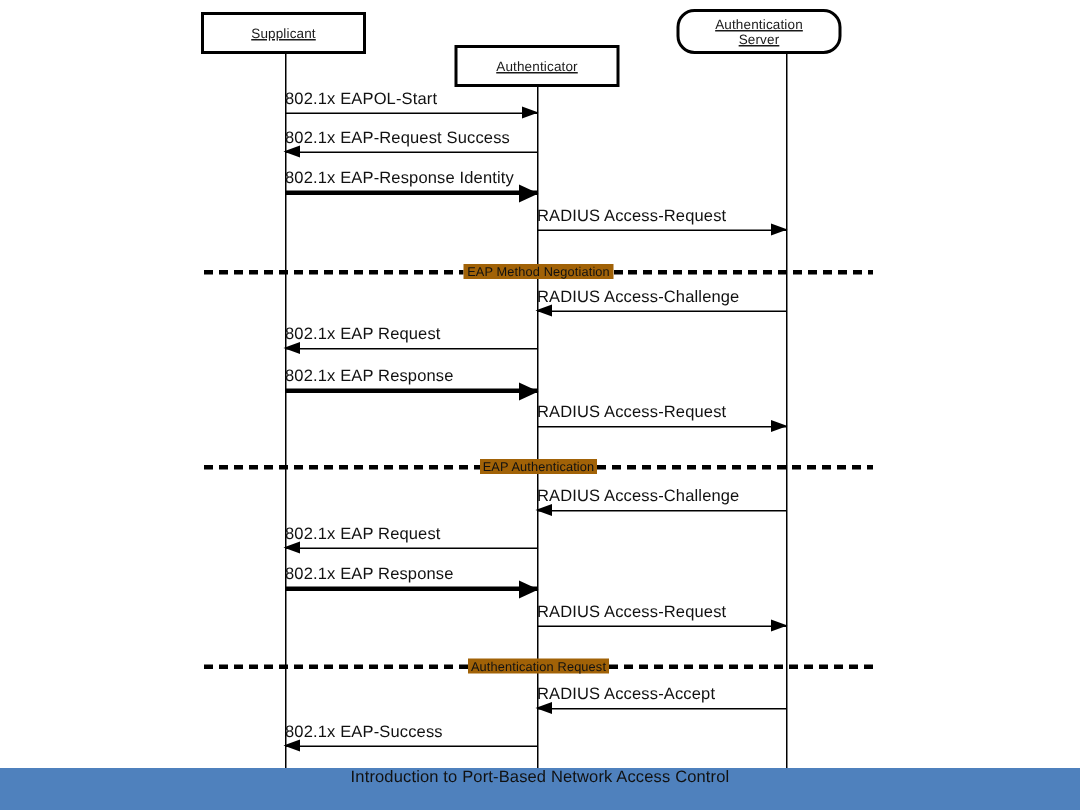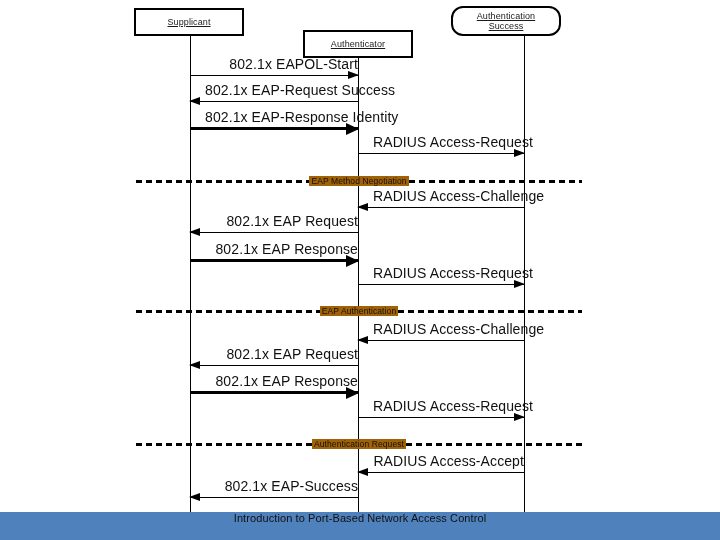--- a/index.html
+++ b/index.html
@@ -86,25 +86,25 @@
   }
   .msg.bold.to-right .head {
     border-left-width: 13px;
   }
   .msg.to-left .head {
     left: -1px;
     border-right: 11px solid #000000;
   }
   .msg .caption {
     position: absolute;
-    left: 15px;
+    left: 0;
     right: 0;
     bottom: 3px;
-    text-align: right;
-    font-size: 14px;
+    text-align: left;
+    font-size: 11px;
     color: #111111;
     white-space: nowrap;
     letter-spacing: 0.1px;
   }
 
   
   .phase {
     position: absolute;
     height: 0;
     z-index: 4;
@@ -161,21 +161,21 @@
 
   <div class="actor-box" id="actor-box-1" style="left: 303px; top: 6px; width: 110px; height: 28px; margin-top: 24px;">
     <div class="actor-label">
       <span>Authenticator</span>
     </div>
   </div>
 
   <div class="actor-box" id="actor-box-2" style="left: 451px; top: 6px; width: 110px; height: 30px; border-radius: 12px;">
     <div class="actor-label">
       <span>Authentication</span><br>
-      <span>Success</span>
+      <span>Server</span>
     </div>
   </div>
 
   <div class="lifeline" id="lifeline-0" style="left: 190px; top: 36px; height: 476px;"></div>
   <div class="lifeline" id="lifeline-1" style="left: 358px; top: 34px; height: 478px;"></div>
   <div class="lifeline" id="lifeline-2" style="left: 524px; top: 36px; height: 476px;"></div>
 
   <div id="messages-layer">
       <div class="msg to-right" style="left: 190px; width: 168px; top: 75px;">
         <div class="shaft"></div>

